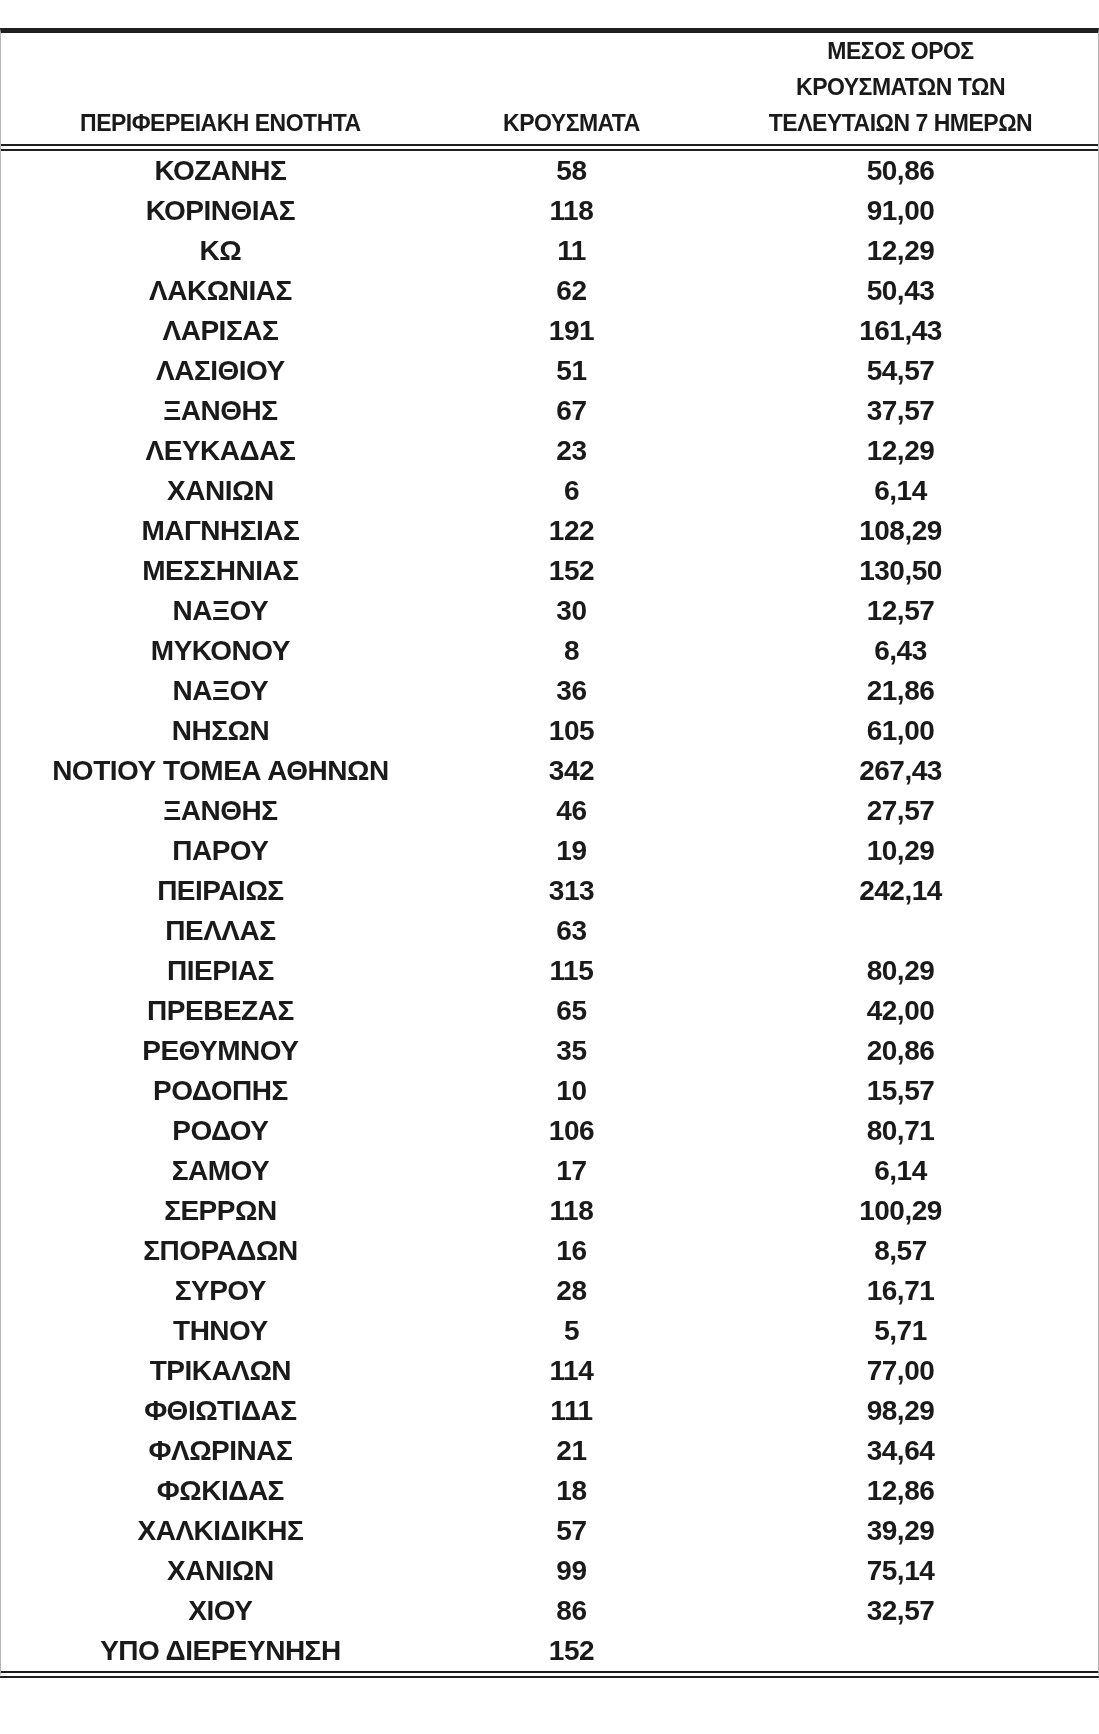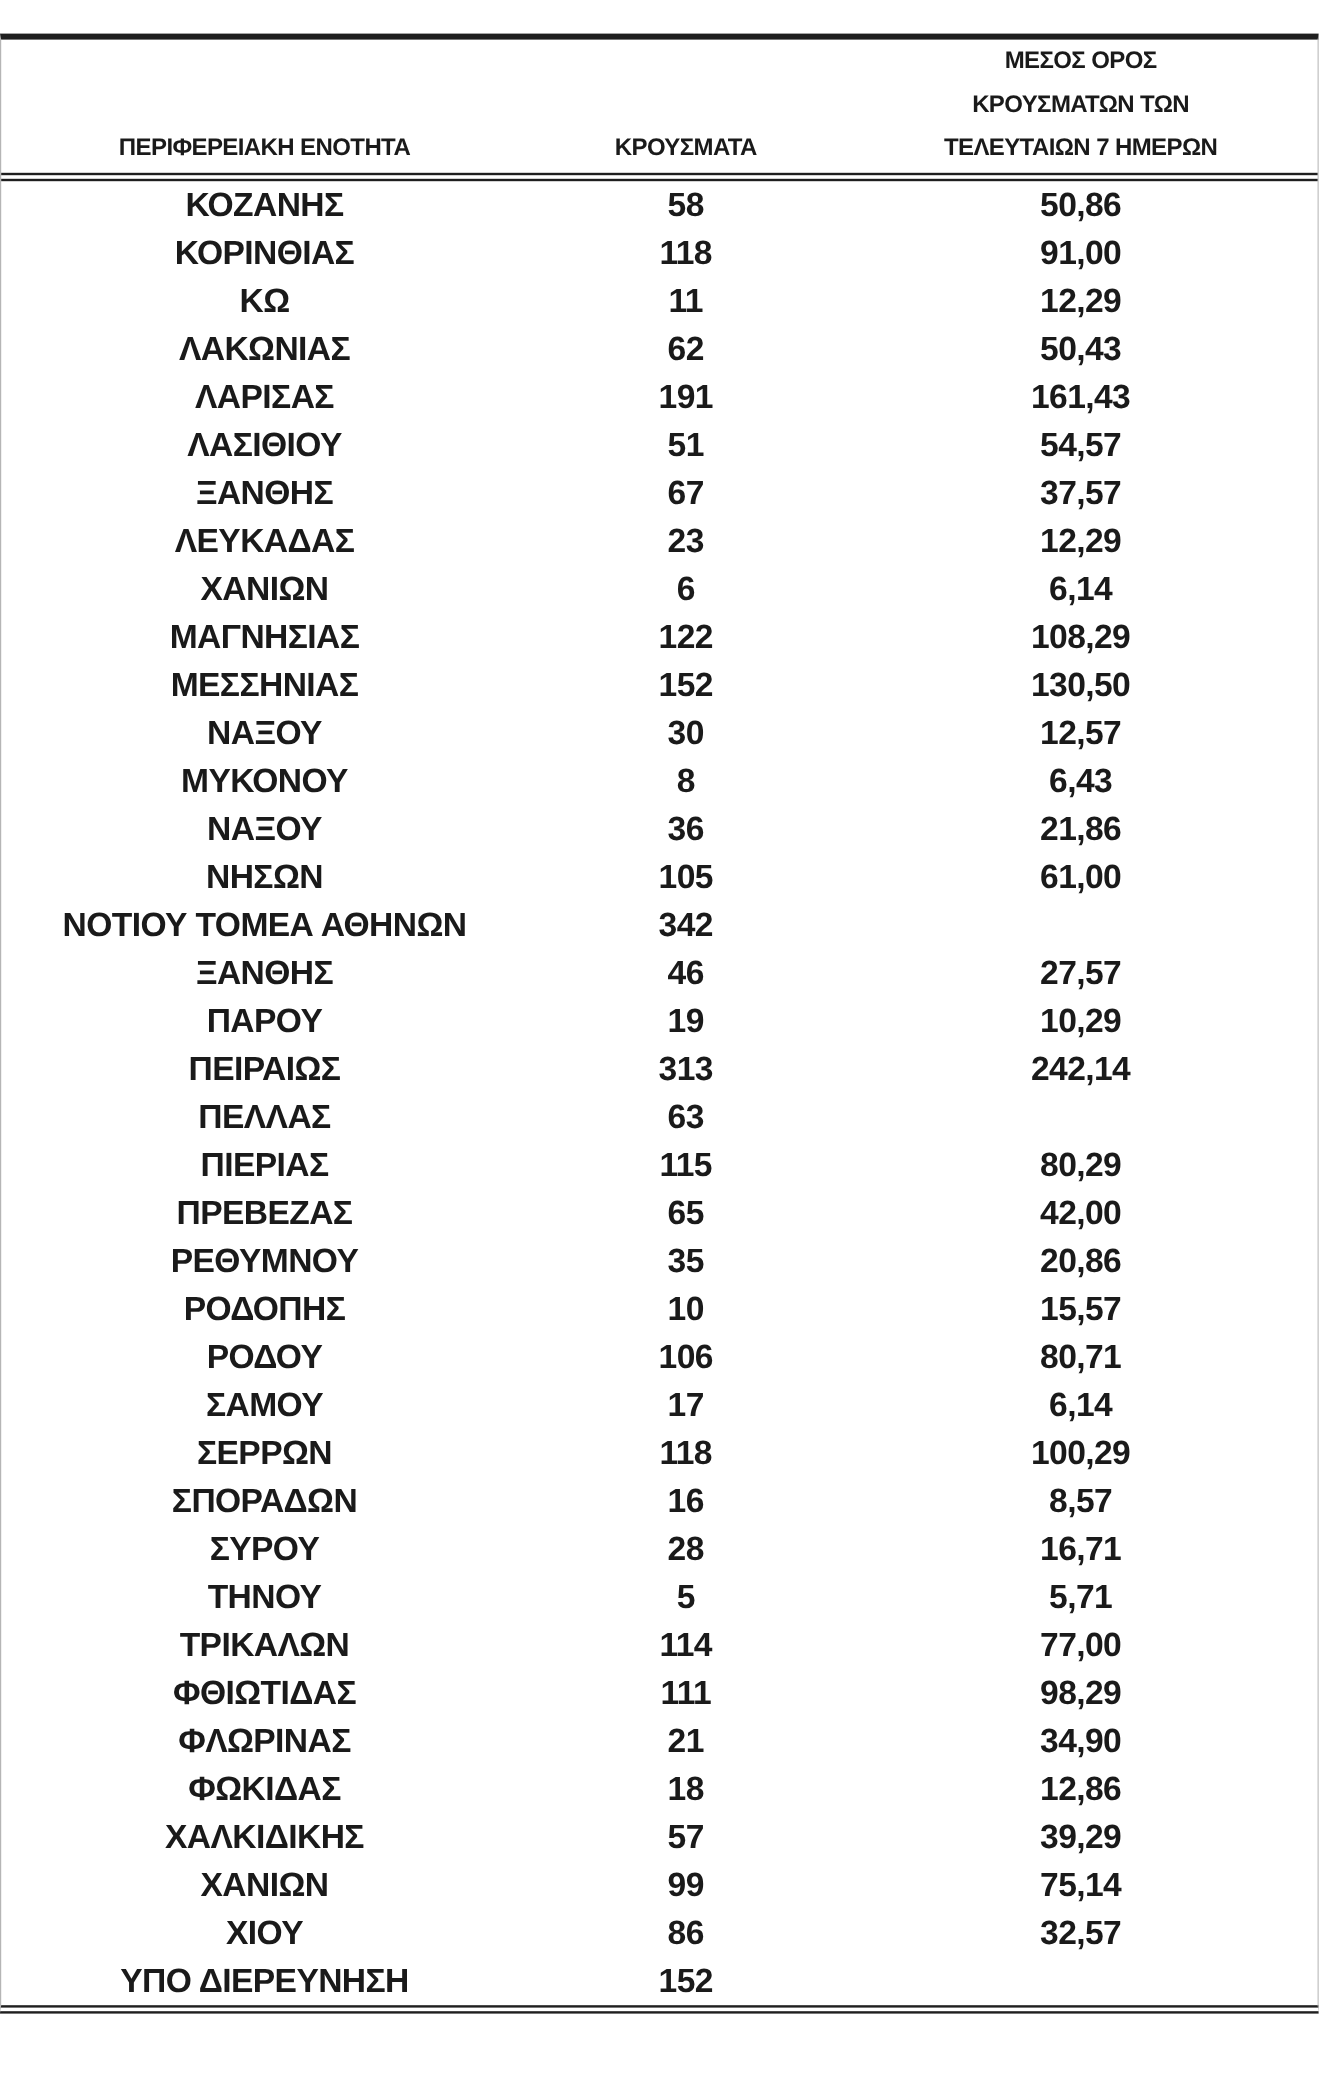--- a/index.html
+++ b/index.html
@@ -35,21 +35,21 @@
     grid-template-columns: 40% 24% 36%;
     align-items: end;
     min-height: 110px;
     box-sizing: border-box;
     padding-bottom: 3px;
     border-bottom: 7px double #1f1f1f;
   }
   .th {
     text-align: center;
     font-weight: bold;
-    font-size: 20px;
+    font-size: 23px;
     line-height: 36px;
     letter-spacing: -0.5px;
     white-space: pre-line;
   }
   .tbody .tr {
     display: grid;
     grid-template-columns: 40% 24% 36%;
     height: 40px;
     align-items: center;
   }
@@ -147,20 +147,21 @@
           <div class="td">21,86</div>
         </div>
         <div class="tr">
           <div class="td">ΝΗΣΩΝ</div>
           <div class="td">105</div>
           <div class="td">61,00</div>
         </div>
         <div class="tr">
           <div class="td">ΝΟΤΙΟΥ ΤΟΜΕΑ ΑΘΗΝΩΝ</div>
           <div class="td">342</div>
+          <div class="td">267,43</div>
         </div>
         <div class="tr">
           <div class="td">ΞΑΝΘΗΣ</div>
           <div class="td">46</div>
           <div class="td">27,57</div>
         </div>
         <div class="tr">
           <div class="td">ΠΑΡΟΥ</div>
           <div class="td">19</div>
           <div class="td">10,29</div>
@@ -230,21 +231,21 @@
           <div class="td">77,00</div>
         </div>
         <div class="tr">
           <div class="td">ΦΘΙΩΤΙΔΑΣ</div>
           <div class="td">111</div>
           <div class="td">98,29</div>
         </div>
         <div class="tr">
           <div class="td">ΦΛΩΡΙΝΑΣ</div>
           <div class="td">21</div>
-          <div class="td">34,90</div>
+          <div class="td">34,64</div>
         </div>
         <div class="tr">
           <div class="td">ΦΩΚΙΔΑΣ</div>
           <div class="td">18</div>
           <div class="td">12,86</div>
         </div>
         <div class="tr">
           <div class="td">ΧΑΛΚΙΔΙΚΗΣ</div>
           <div class="td">57</div>
           <div class="td">39,29</div>

